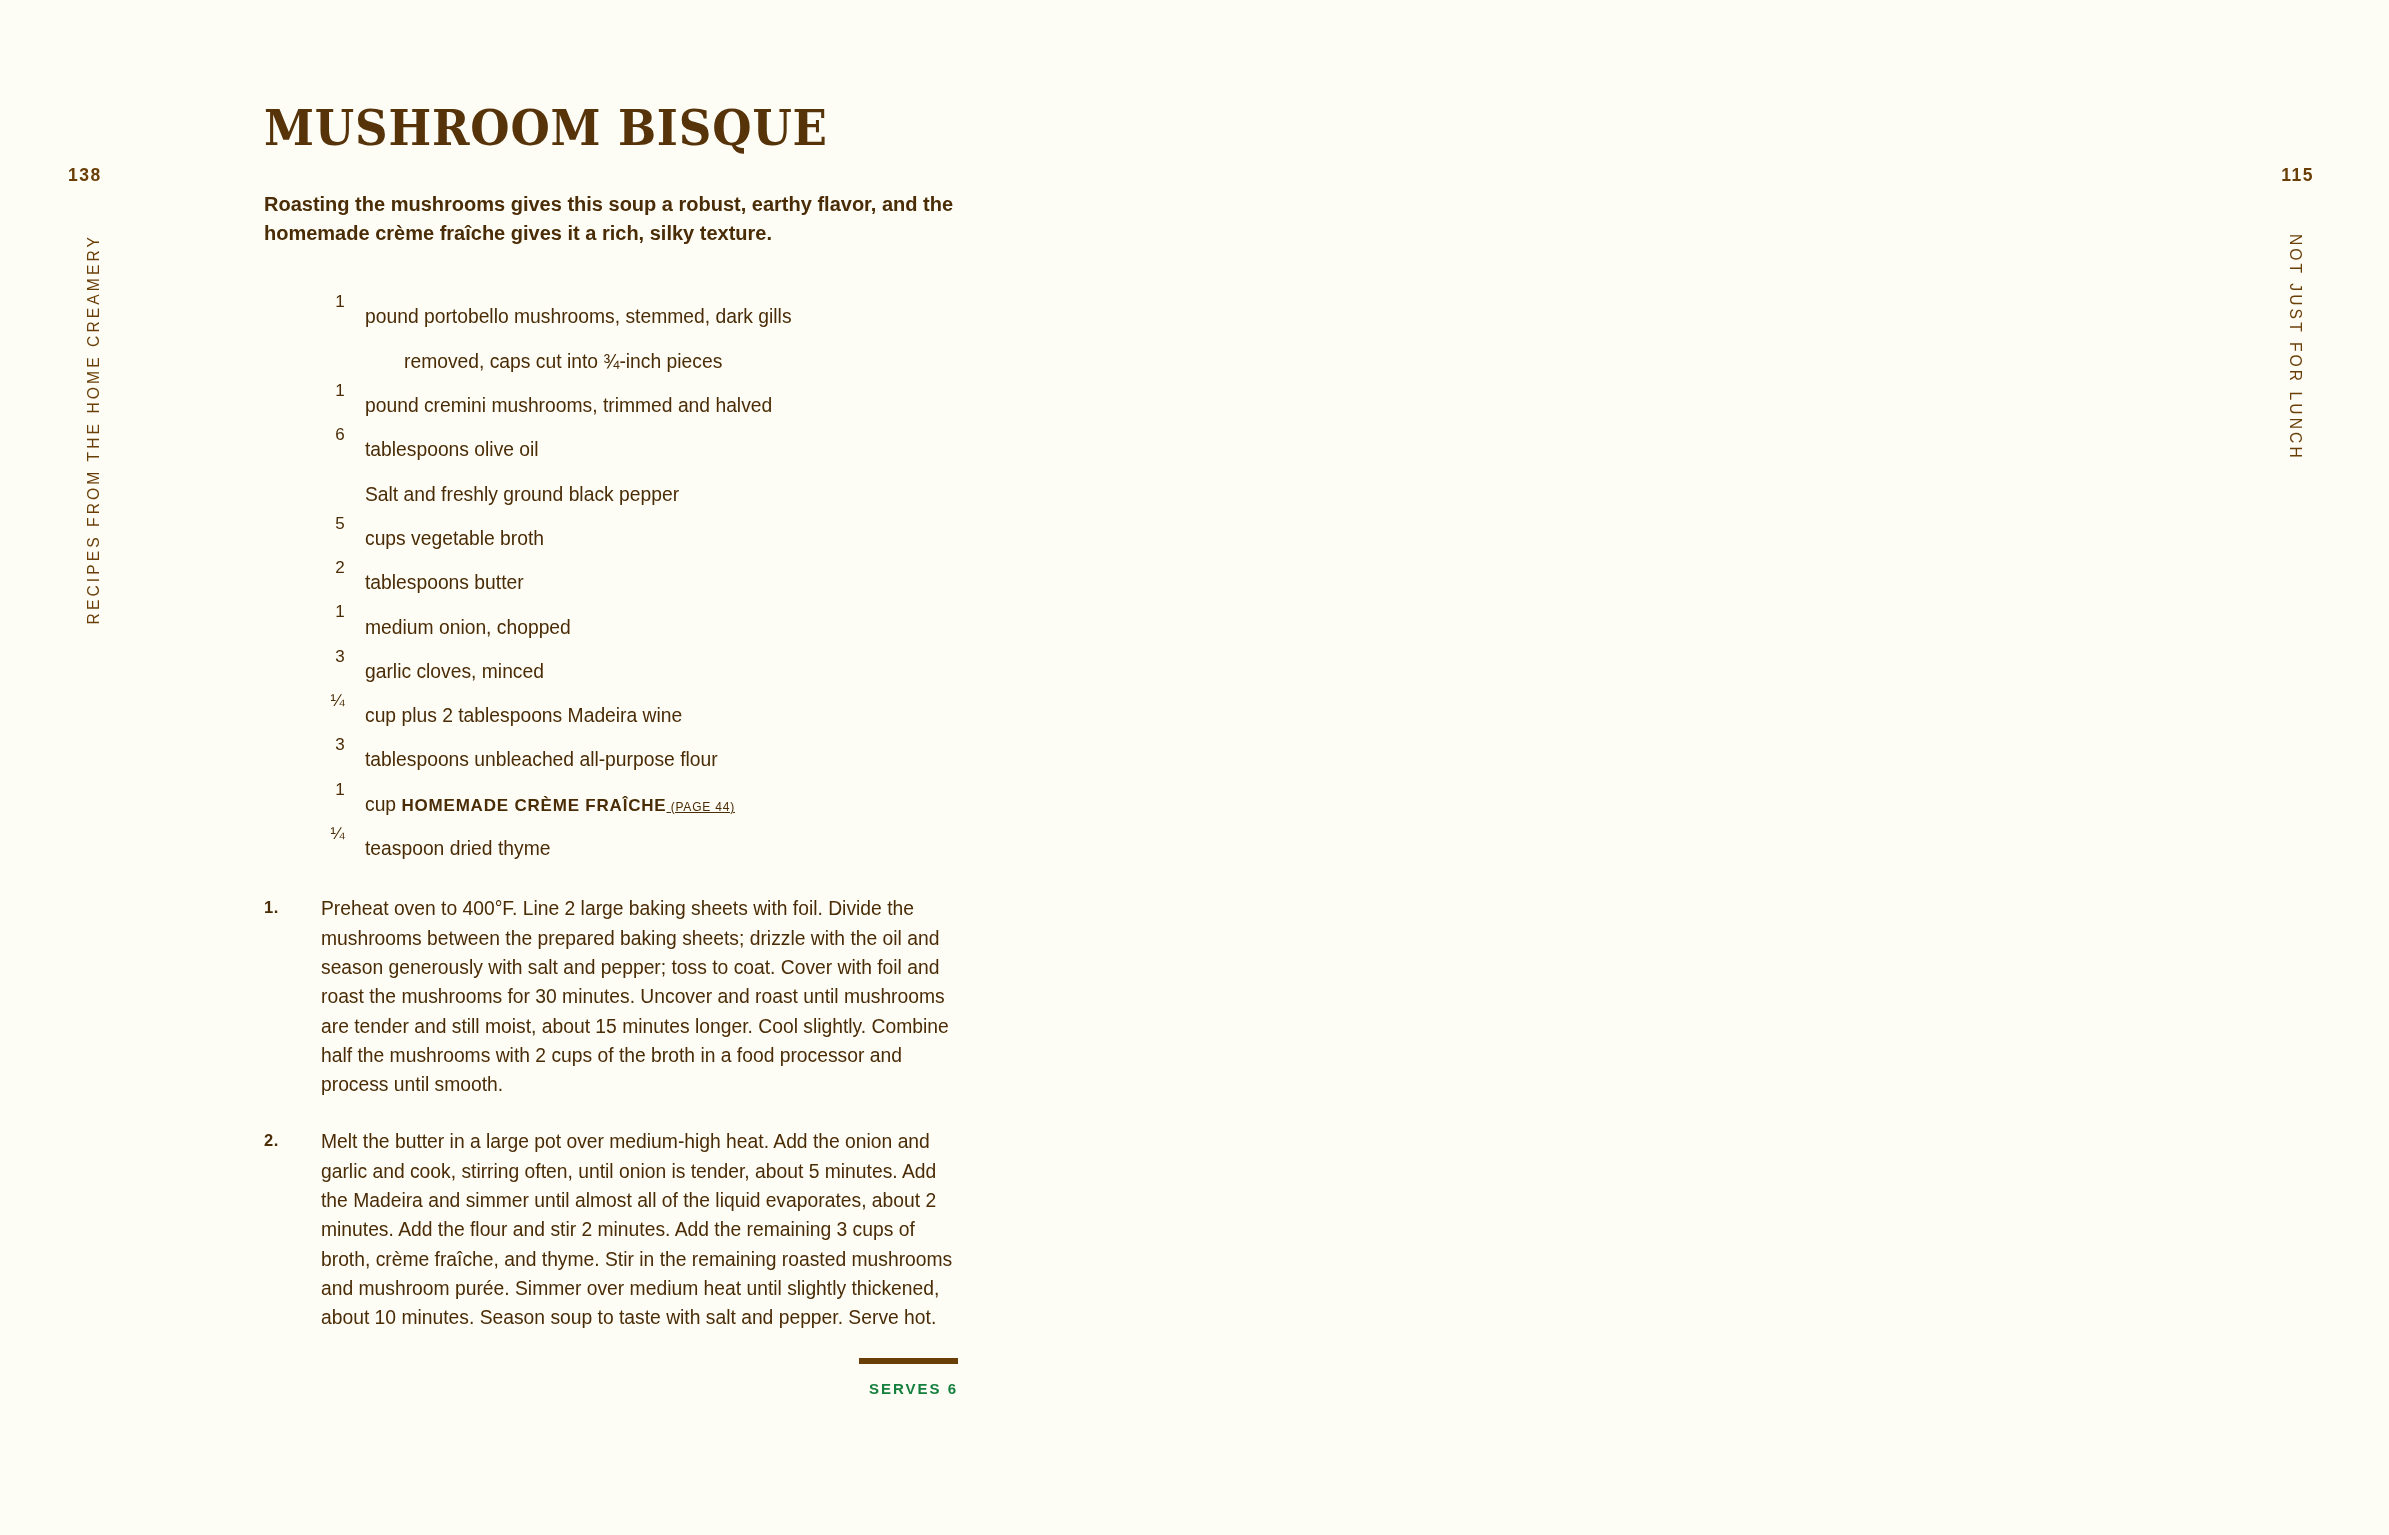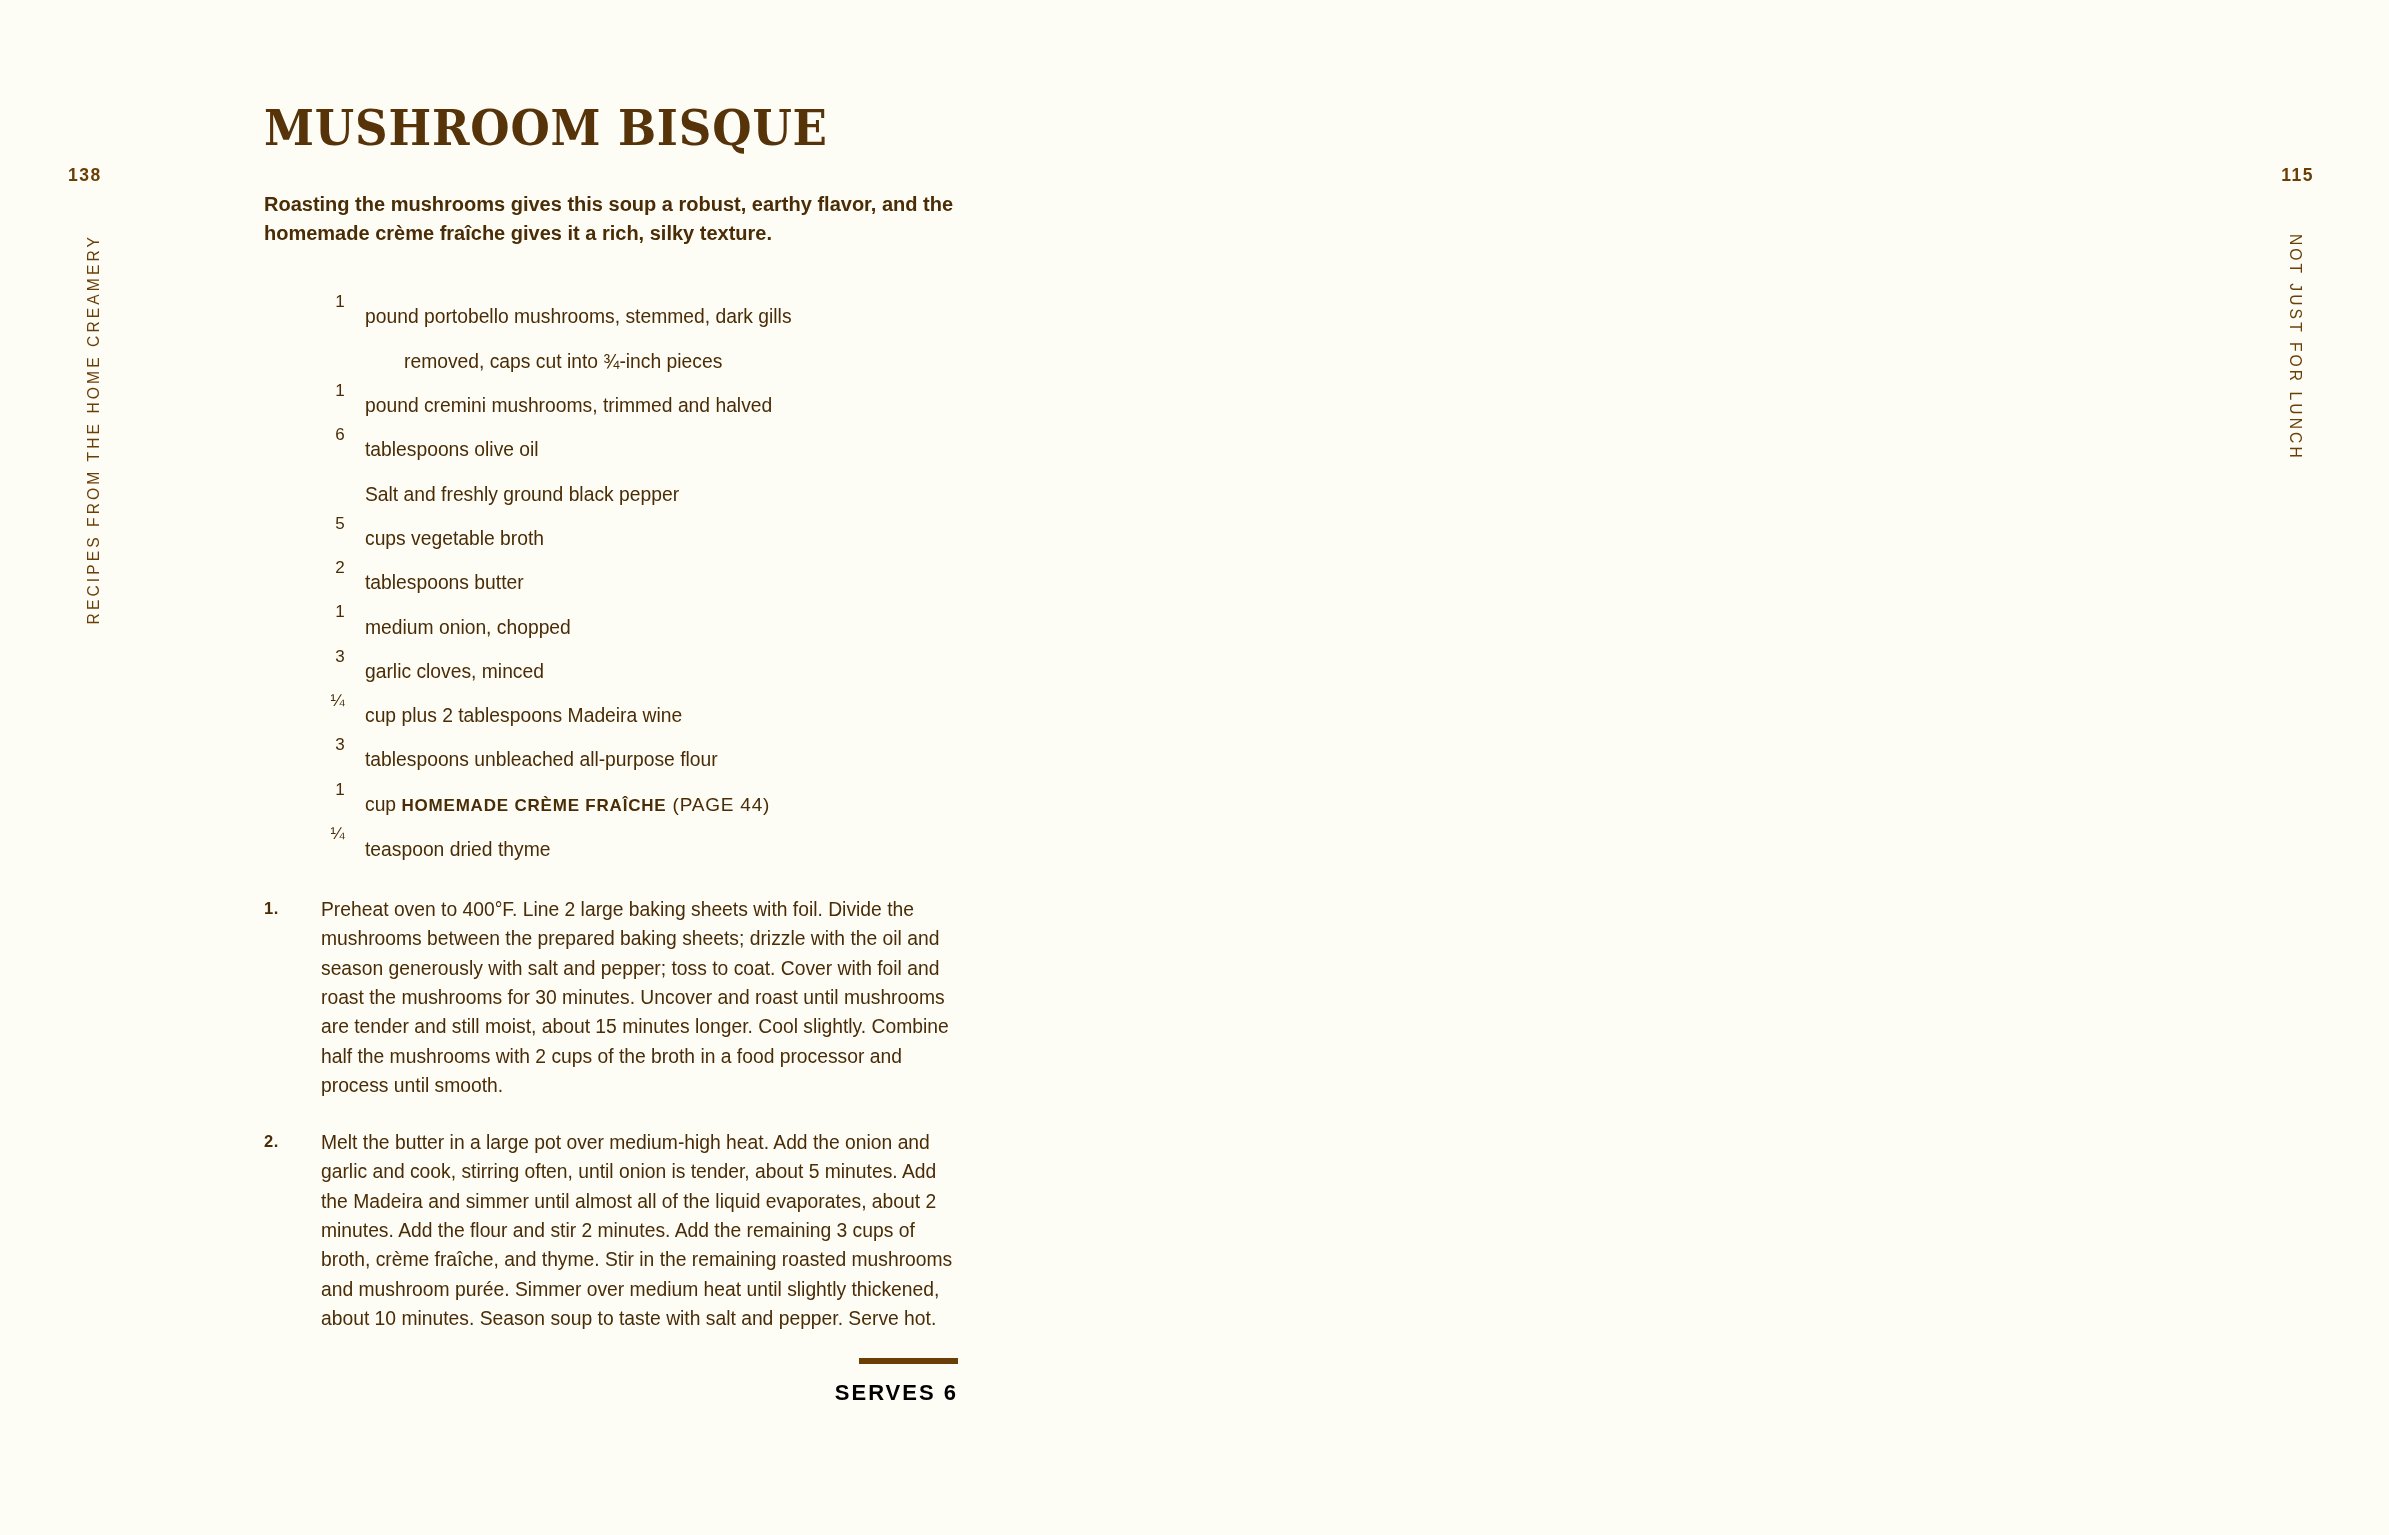--- a/index.html
+++ b/index.html
@@ -113,23 +113,24 @@
     flex: 1 1 auto;
     margin-top: 15px;
   }
   .ing-text .sc {
     font-size: 17px;
     letter-spacing: 0.8px;
     font-weight: bold;
     text-transform: uppercase;
   }
   .ing-text .pg {
-    font-size: 19px;
+    font-size: 12px;
     letter-spacing: 0.8px;
     text-transform: uppercase;
+    text-decoration: underline;
   }
   .ing-cont {
     padding-left: 20px;
   }
   .ing-cont .inner { padding-left: 39px; }
 
   
   .steps {
     margin-top: 31px;
   }
@@ -158,24 +159,24 @@
     text-align: right;
   }
   .serves-rule {
     width: 99px;
     height: 6.4px;
     background: #6a3f07;
     margin-left: auto;
     margin-bottom: 15.6px;
   }
   .serves-label {
-    font-size: 22px;
+    font-size: 15px;
     font-weight: bold;
     letter-spacing: 2px;
-    color: #000000;
+    color: #15803d;
     text-transform: uppercase;
   }
   .serves-left  { left: 260px;  width: 698px; top: 1358px; }
 </style>
 </head>
 <body>
 
 <div class="spread">
 
   <div class="page">

